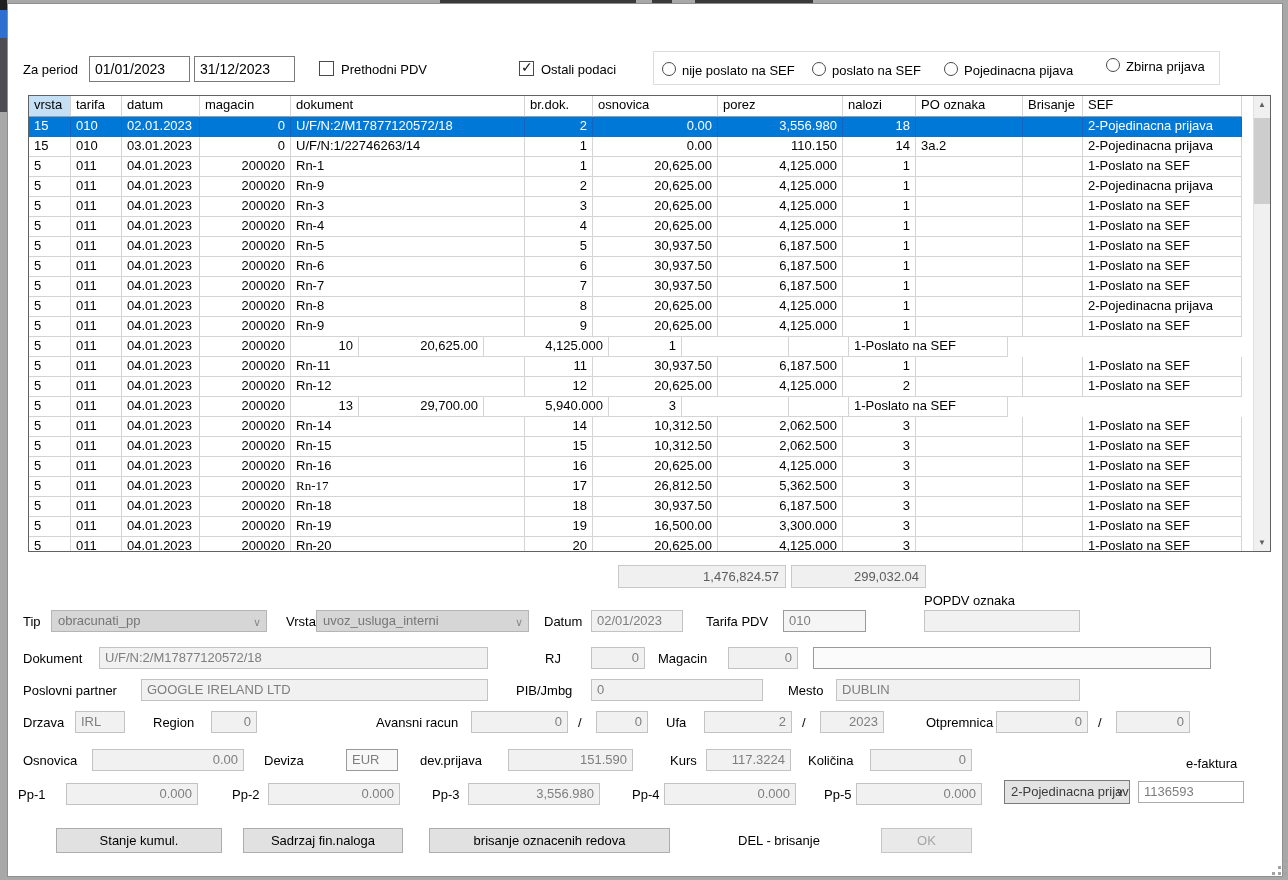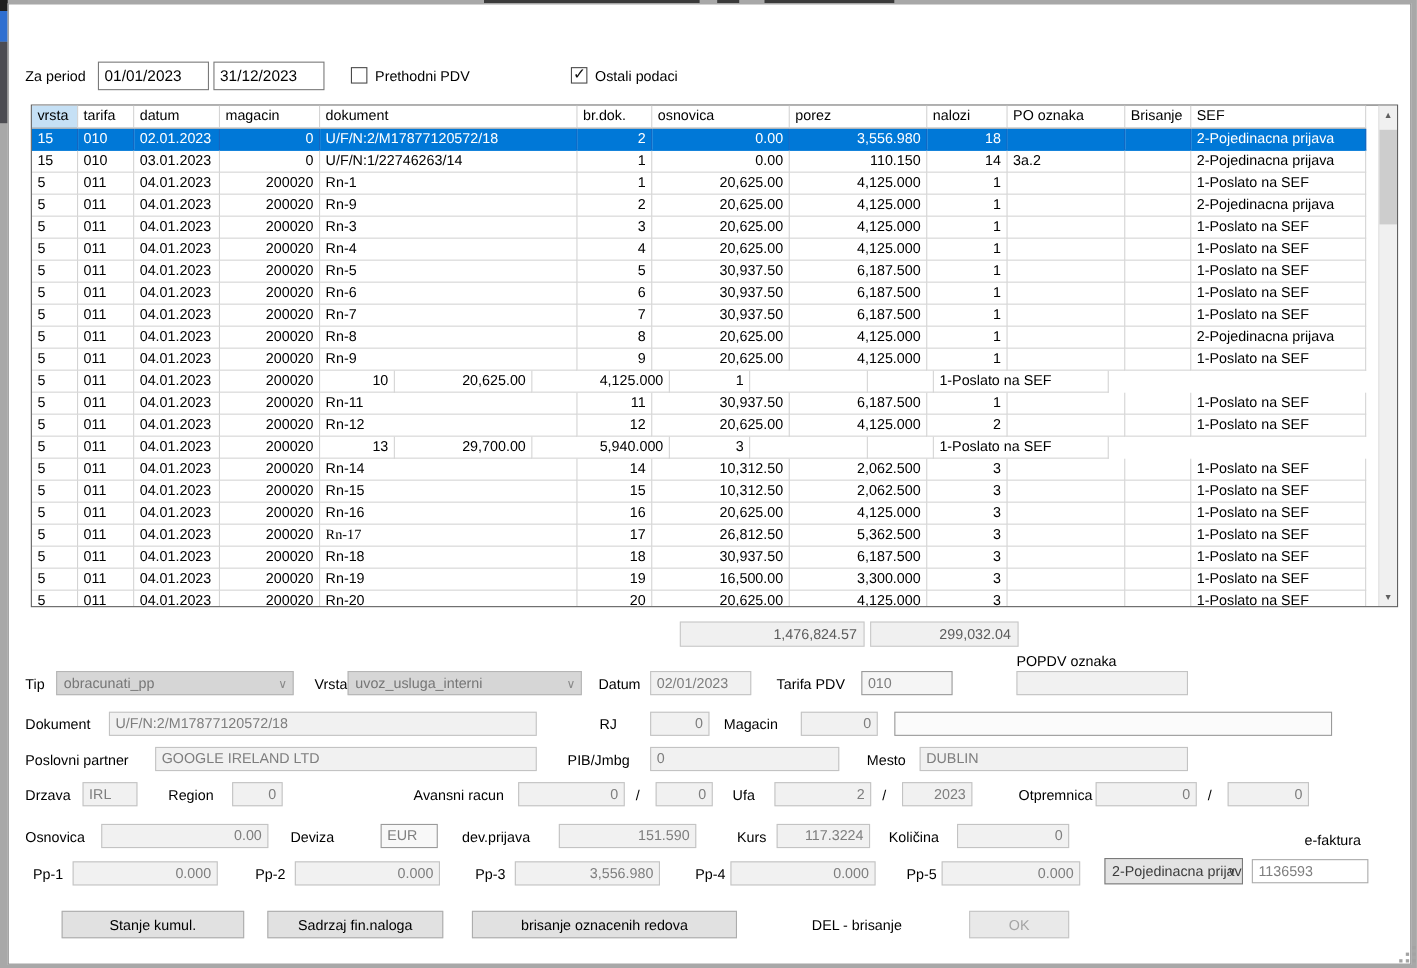--- a/index.html
+++ b/index.html
@@ -83,20 +83,30 @@
     <div class="tbox" style="left:186px;top:52px;width:101px;">31/12/2023</div>
 
     <div class="chk" style="left:311px;top:57px;"></div>
     <div class="lbl" style="left:333px;top:58px;">Prethodni PDV</div>
 
     <div class="chk" style="left:511px;top:57px;">
       <span class="mark">✓</span>
     </div>
     <div class="lbl" style="left:533px;top:58px;">Ostali podaci</div>
 
+    <div id="radio-groupbox">
+      <div class="radio" style="left:8px;top:10px;"></div>
+      <div class="lbl" style="left:28px;top:11px;">nije poslato na SEF</div>
+      <div class="radio" style="left:158px;top:10px;"></div>
+      <div class="lbl" style="left:178px;top:11px;">poslato na SEF</div>
+      <div class="radio" style="left:290px;top:10px;"></div>
+      <div class="lbl" style="left:310px;top:11px;">Pojedinacna pijava</div>
+      <div class="radio" style="left:452px;top:6px;"></div>
+      <div class="lbl" style="left:472px;top:7px;">Zbirna prijava</div>
+    </div>
 
     <div id="grid">
       <div id="grid-header">
           <div class="hcell hsel" style="width: 42px;">vrsta</div>
           <div class="hcell" style="width: 51px;">tarifa</div>
           <div class="hcell" style="width: 78px;">datum</div>
           <div class="hcell" style="width: 91px;">magacin</div>
           <div class="hcell" style="width: 234px;">dokument</div>
           <div class="hcell" style="width: 68px;">br.dok.</div>
           <div class="hcell" style="width: 125px;">osnovica</div>
@@ -479,21 +489,21 @@
     <div class="lbl" style="left:256px;top:749px;">Deviza</div>
     <div class="field dark" style="left:338px;top:745px;width:52px;background:#f8f8f8;">EUR</div>
     <div class="lbl" style="left:412px;top:749px;">dev.prijava</div>
     <div class="field num" style="left:500px;top:745px;width:125px;">151.590</div>
     <div class="lbl" style="left:662px;top:749px;">Kurs</div>
     <div class="field num" style="left:698px;top:745px;width:85px;">117.3224</div>
     <div class="lbl" style="left:800px;top:749px;">Količina</div>
     <div class="field num" style="left:862px;top:745px;width:102px;">0</div>
     <div class="lbl" style="left:1178px;top:752px;">e-faktura</div>
 
-    <div class="lbl" style="left:10px;top:783px;margin-left:12px;">Pp-1</div>
+    <div class="lbl" style="left:10px;top:783px;">Pp-1</div>
     <div class="field num" style="left:58px;top:779px;width:132px;">0.000</div>
     <div class="lbl" style="left:224px;top:783px;">Pp-2</div>
     <div class="field num" style="left:260px;top:779px;width:132px;">0.000</div>
     <div class="lbl" style="left:424px;top:783px;">Pp-3</div>
     <div class="field num" style="left:460px;top:779px;width:132px;">3,556.980</div>
     <div class="lbl" style="left:624px;top:783px;">Pp-4</div>
     <div class="field num" style="left:656px;top:779px;width:132px;">0.000</div>
     <div class="lbl" style="left:816px;top:783px;">Pp-5</div>
     <div class="field num" style="left:848px;top:779px;width:126px;">0.000</div>
     <div class="combo enabled" style="left:996px;top:776px;width:126px;height:24px;line-height:22px;">

